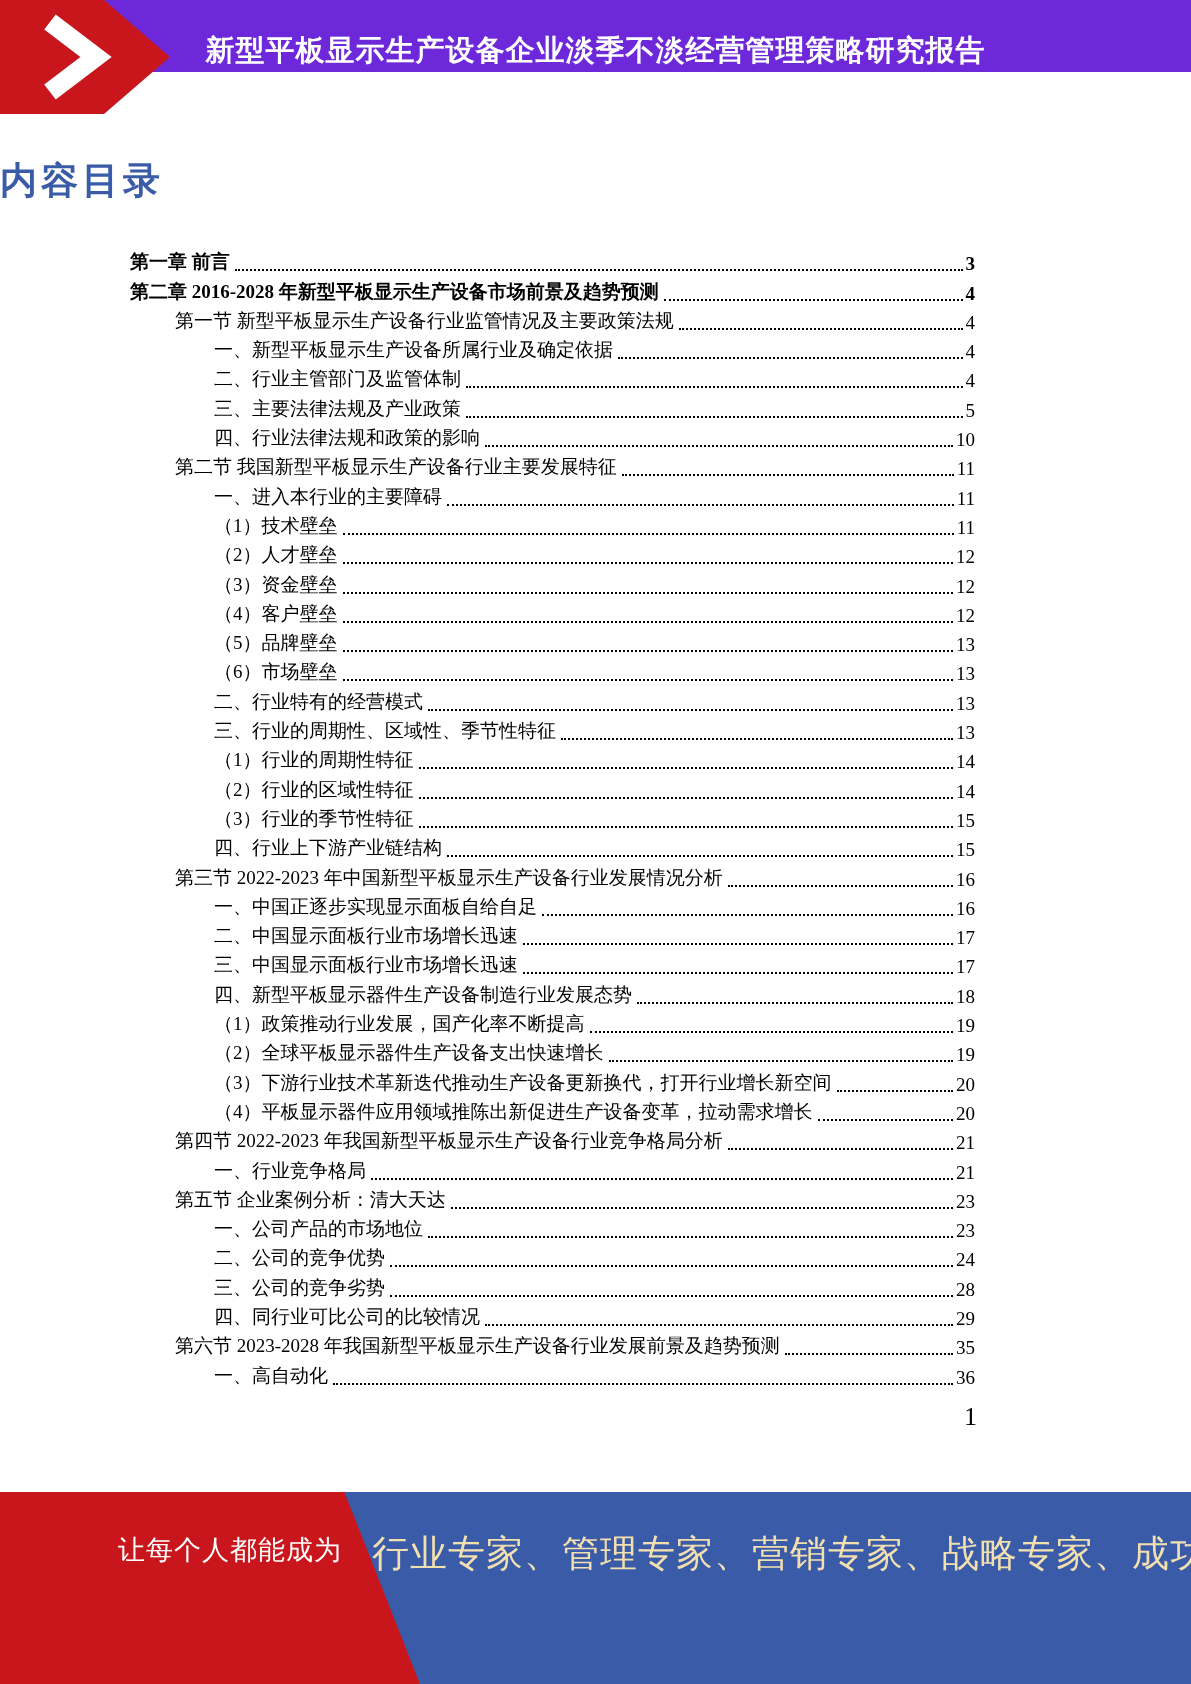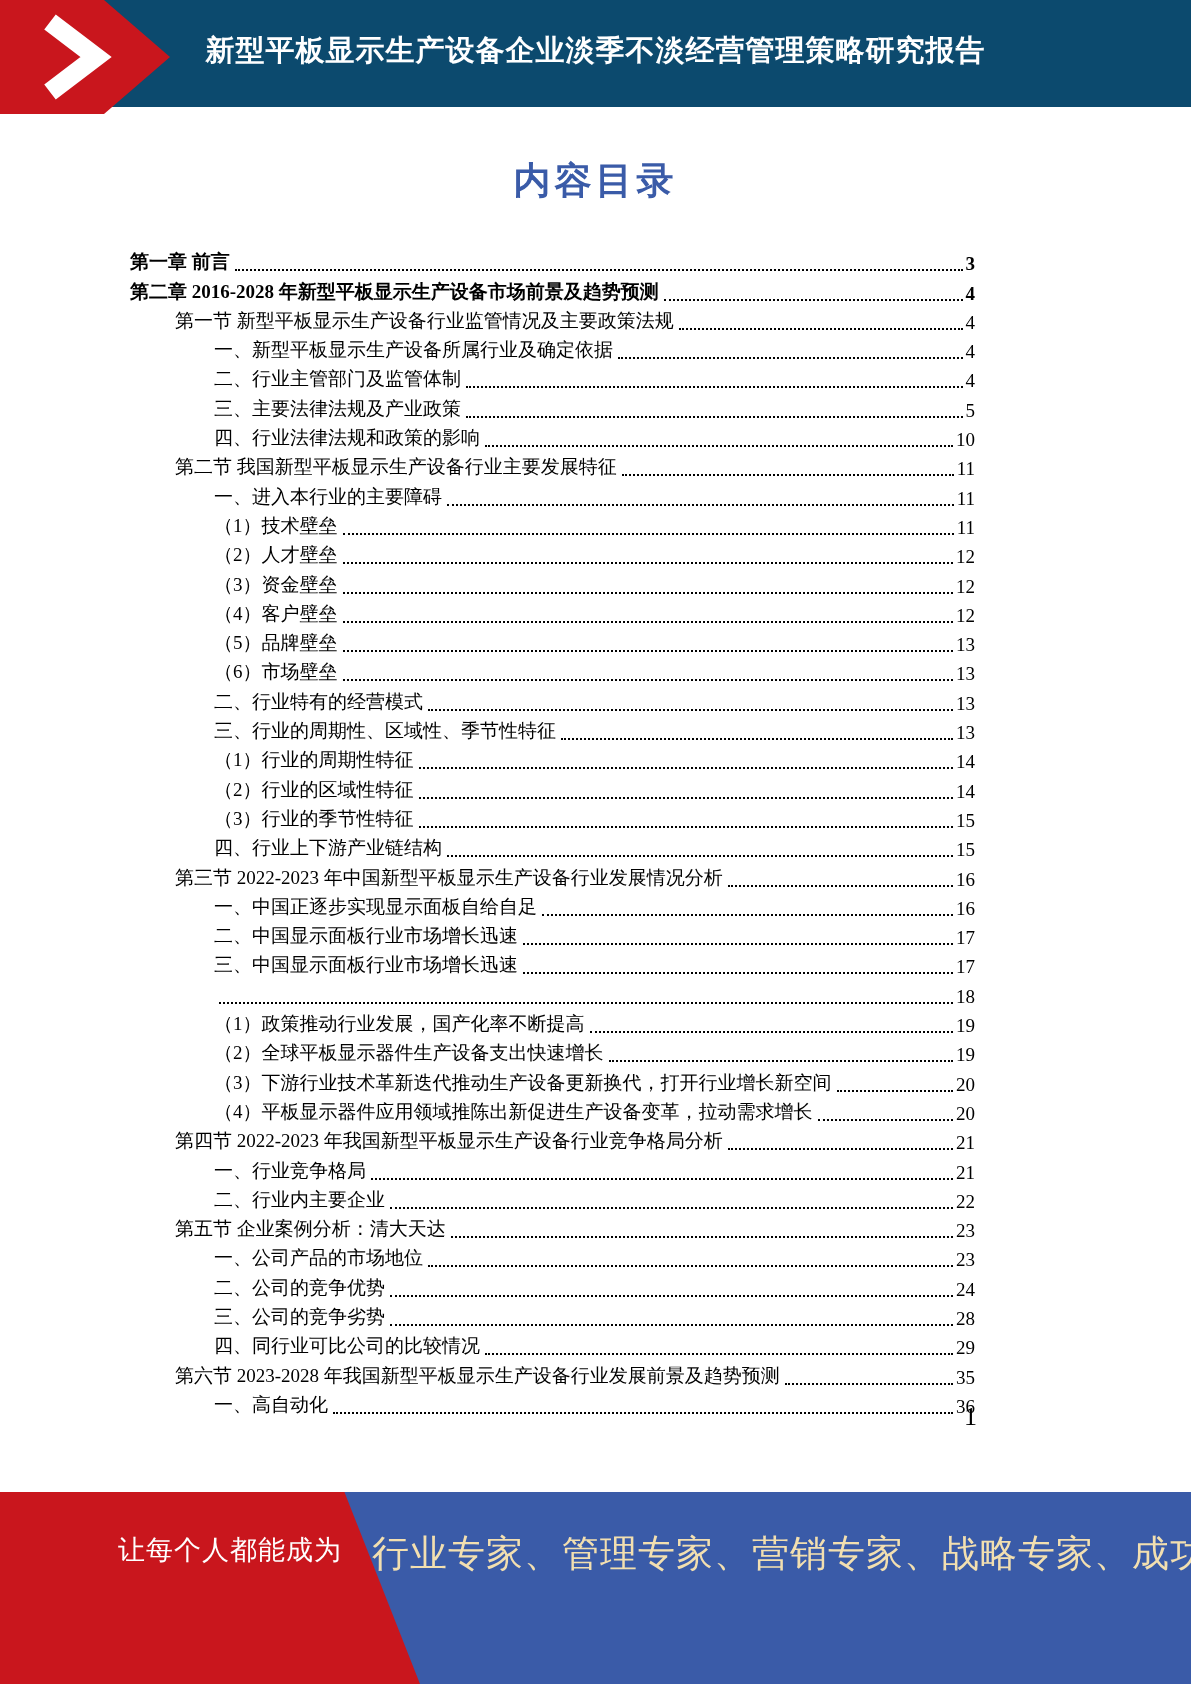--- a/index.html
+++ b/index.html
@@ -5,36 +5,36 @@
   * { margin:0; padding:0; box-sizing:border-box; }
   html,body { background:#888; }
   body { font-family:"Liberation Serif","DejaVu Serif",serif; }
   .page {
     position:relative; width:1191px; height:1684px;
     background:#fff; margin:0 auto; overflow:hidden;
   }
 
   
   .topbar {
-    position:absolute; top:0; left:0; right:0; height:107px;
-    background:#0c4a6e;
+    position:absolute; top:0; left:0; right:0; height:72px;
+    background:#6d28d9;
   }
   .topbar-title {
     position:absolute; left:150px; right:150px; top:0; height:100px;
     line-height:100px; text-align:center;
     color:#fff; font-size:29px; font-weight:bold; letter-spacing:1px;
     font-family:"Liberation Sans","DejaVu Sans",sans-serif;
     white-space:nowrap;
   }
   .corner-flag { position:absolute; top:0; left:0; }
 
   
   .main { position:absolute; top:100px; left:0; right:0; }
   .toc-title {
-    margin-top:56px; text-align:center;
+    margin-top:56px; text-align:left;
     color:#3A5BA8; font-size:37px; font-weight:bold; letter-spacing:4px;
   }
   .toc { margin:40px 216px 0 130px; }
   .toc-row {
     display:flex; align-items:flex-end;
     height:29.3px; font-size:19px; color:#000000;
   }
   .toc-row.bold { font-weight:bold; }
   .lvl0 { padding-left:0; }
   .lvl1 { padding-left:45px; }
@@ -208,20 +208,21 @@
           <span class="toc-label">二、中国显示面板行业市场增长迅速</span>
           <span class="leader"></span>
           <span class="toc-page">17</span>
         </div>
         <div class="toc-row lvl2">
           <span class="toc-label">三、中国显示面板行业市场增长迅速</span>
           <span class="leader"></span>
           <span class="toc-page">17</span>
         </div>
         <div class="toc-row lvl2">
+          <span class="toc-label">四、新型平板显示器件生产设备制造行业发展态势</span>
           <span class="leader"></span>
           <span class="toc-page">18</span>
         </div>
         <div class="toc-row lvl2">
           <span class="toc-label">（1）政策推动行业发展，国产化率不断提高</span>
           <span class="leader"></span>
           <span class="toc-page">19</span>
         </div>
         <div class="toc-row lvl2">
           <span class="toc-label">（2）全球平板显示器件生产设备支出快速增长</span>
@@ -240,25 +241,20 @@
         </div>
         <div class="toc-row lvl1">
           <span class="toc-label">第四节 2022-2023 年我国新型平板显示生产设备行业竞争格局分析</span>
           <span class="leader"></span>
           <span class="toc-page">21</span>
         </div>
         <div class="toc-row lvl2">
           <span class="toc-label">一、行业竞争格局</span>
           <span class="leader"></span>
           <span class="toc-page">21</span>
-        </div>
-        <div class="toc-row lvl2">
-          <span class="toc-label">二、行业内主要企业</span>
-          <span class="leader"></span>
-          <span class="toc-page">22</span>
         </div>
         <div class="toc-row lvl1">
           <span class="toc-label">第五节 企业案例分析：清大天达</span>
           <span class="leader"></span>
           <span class="toc-page">23</span>
         </div>
         <div class="toc-row lvl2">
           <span class="toc-label">一、公司产品的市场地位</span>
           <span class="leader"></span>
           <span class="toc-page">23</span>

